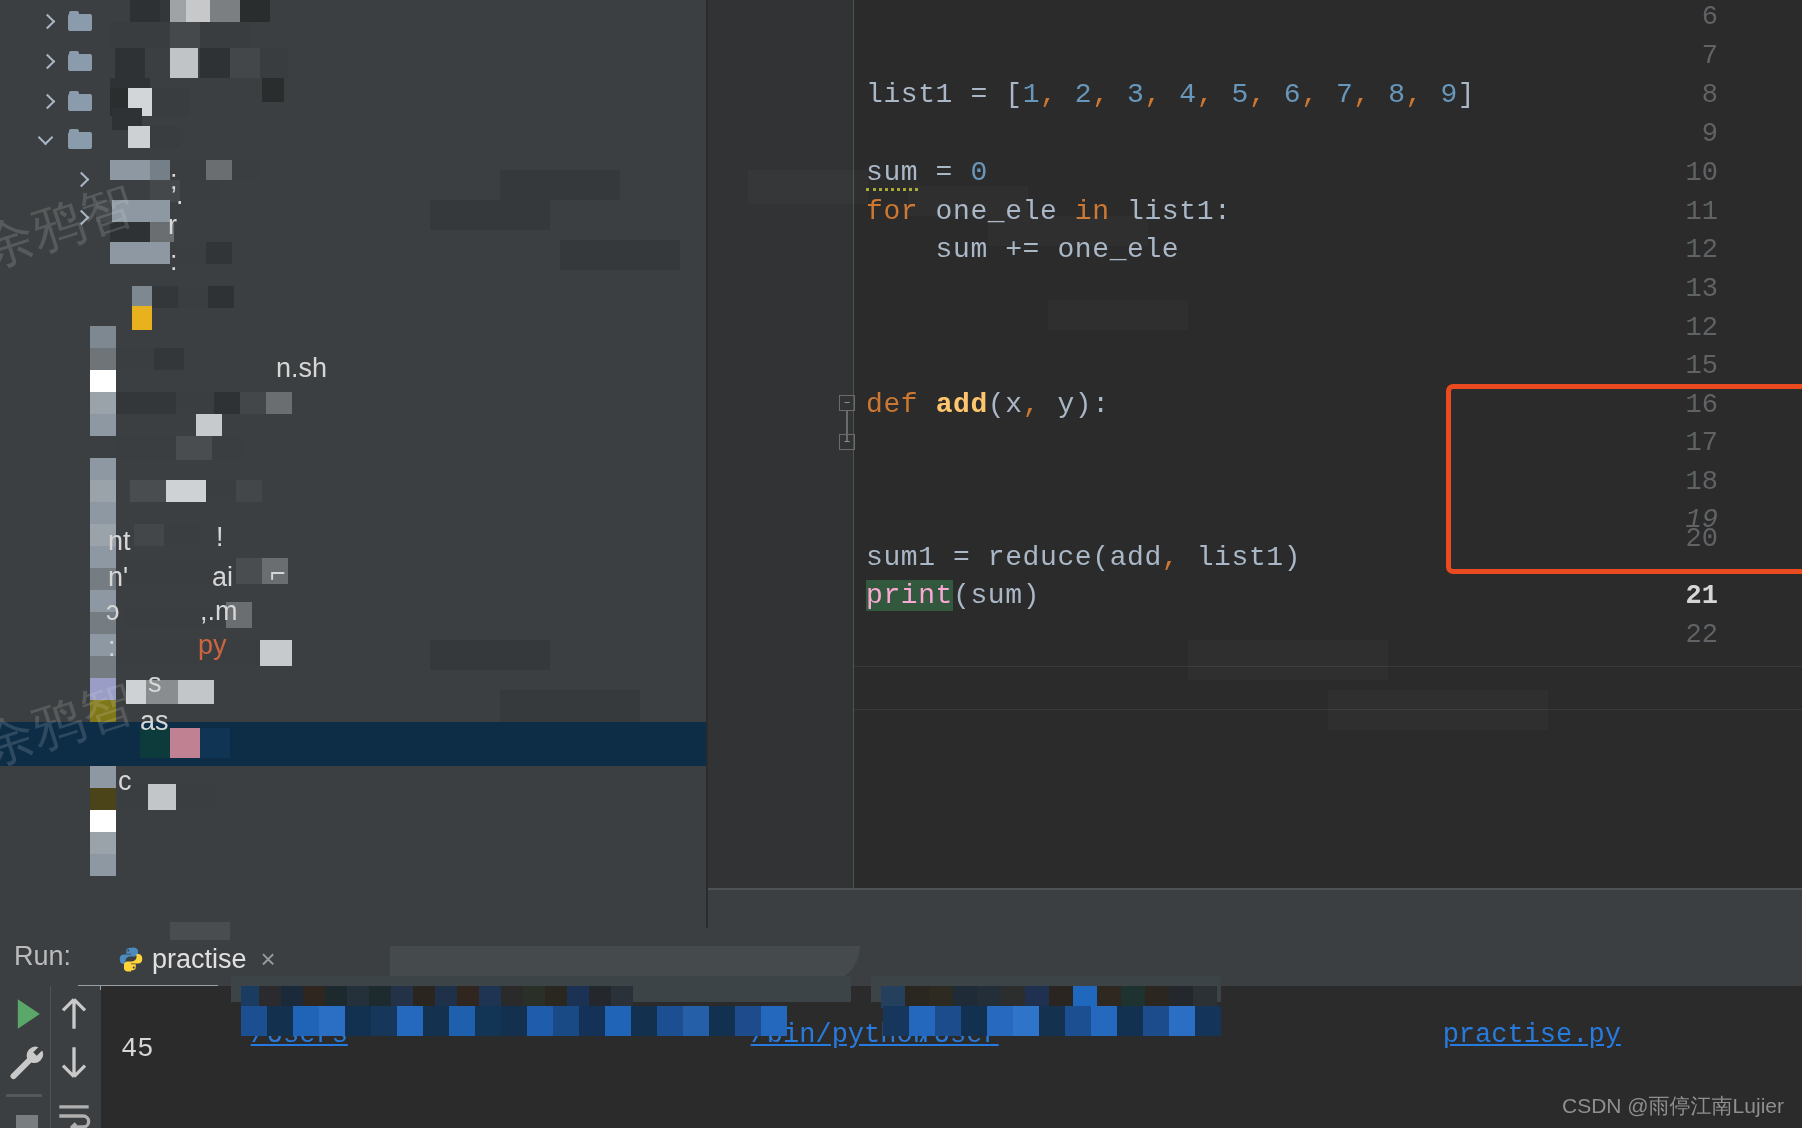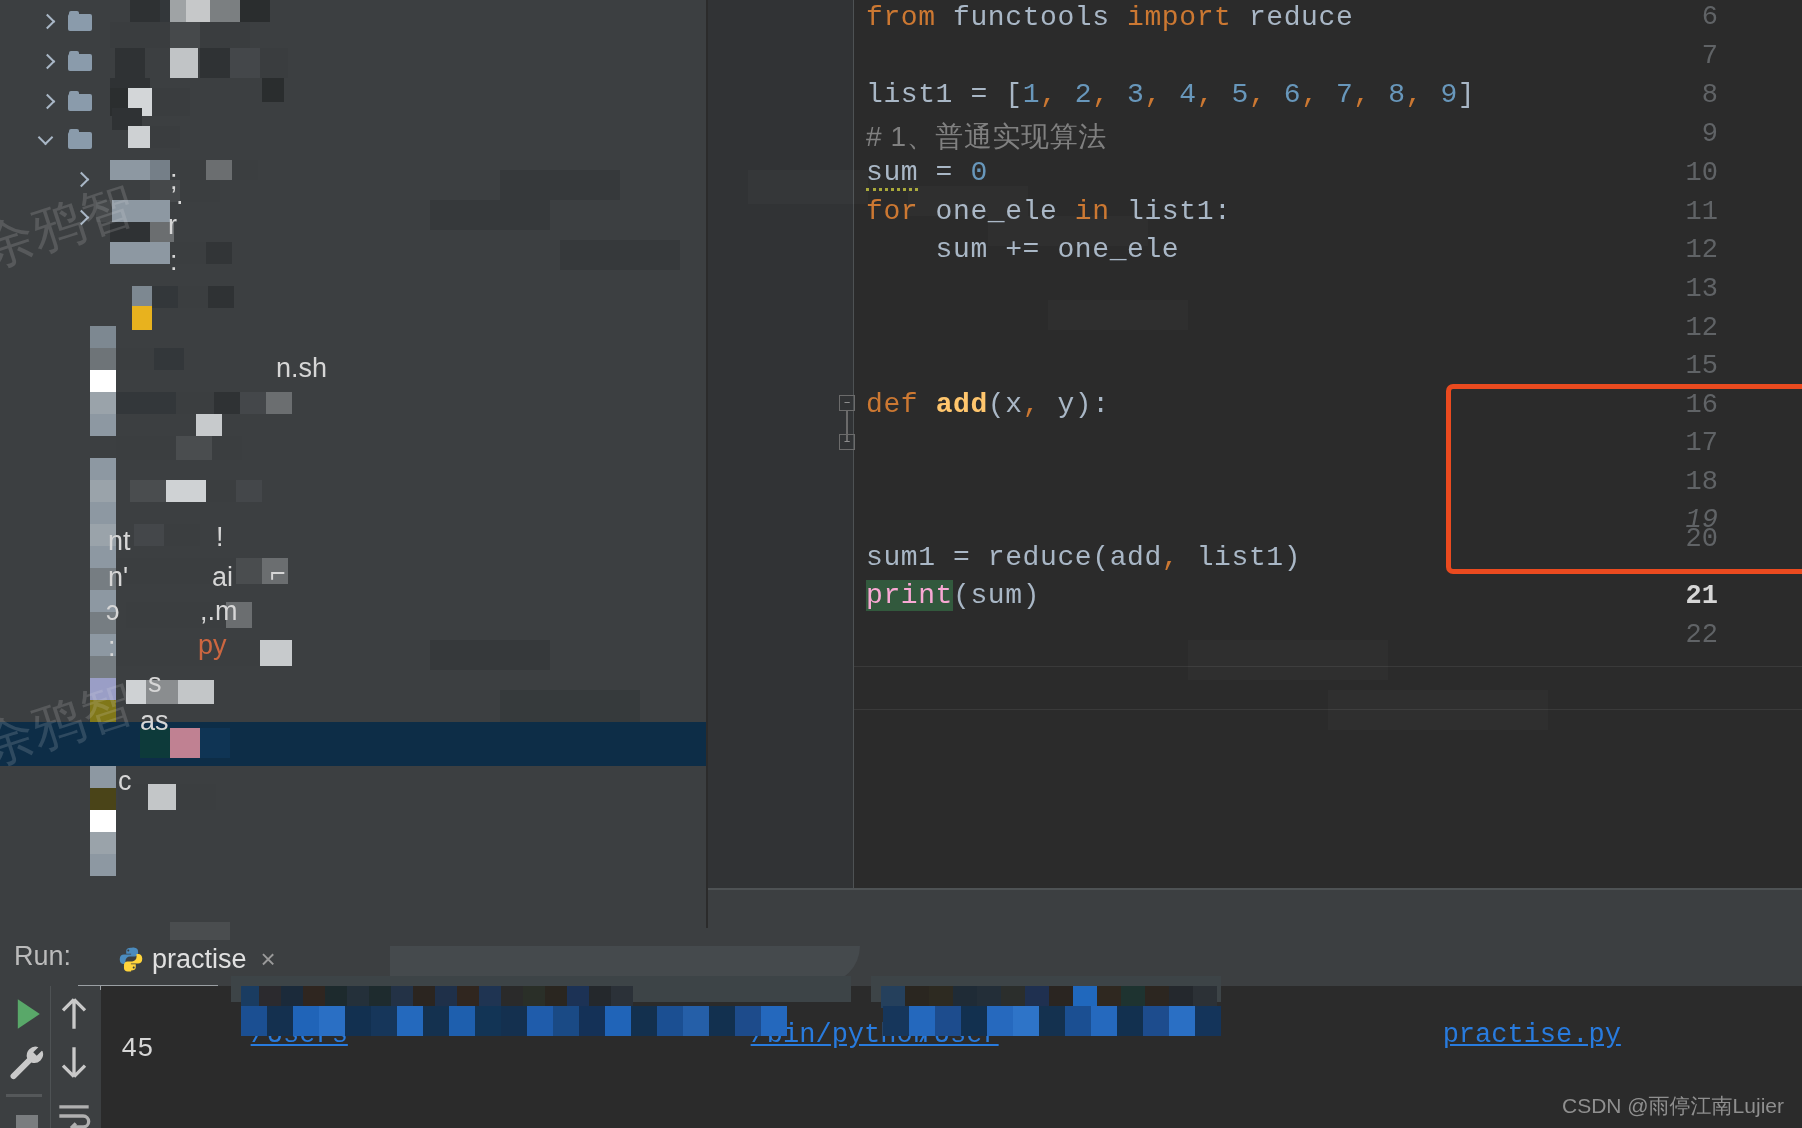--- a/index.html
+++ b/index.html
@@ -397,23 +397,21 @@
     <div class="lnum" style="top:467px;">18</div>
     <div class="lnum" style="top:505px;font-style:italic;">19</div>
     <div class="lnum" style="top:524px;">20</div>
     <div class="lnum cur" style="top:581px;">21</div>
     <div class="lnum" style="top:620px;">22</div>
 
     <div class="fold" style="top:395px;">–</div>
     <div class="foldbar" style="top:411px;height:30px;"></div>
     <div class="fold" style="top:434px;">–</div>
 
-    <div class="code" style="top:2px;"><span class="kw">from</span> functools <span class="kw">import</span> reduce</div>
     <div class="code" style="top:79px;">list1 = [<span class="num">1</span><span class="com">,</span> <span class="num">2</span><span class="com">,</span> <span class="num">3</span><span class="com">,</span> <span class="num">4</span><span class="com">,</span> <span class="num">5</span><span class="com">,</span> <span class="num">6</span><span class="com">,</span> <span class="num">7</span><span class="com">,</span> <span class="num">8</span><span class="com">,</span> <span class="num">9</span>]</div>
-    <div class="code cmt" style="top:118px;font-family:'Liberation Sans',sans-serif;"># 1、普通实现算法</div>
     <div class="code" style="top:157px;"><span class="warn">sum</span> = <span class="num">0</span></div>
     <div class="code" style="top:196px;"><span class="kw">for</span> one_ele <span class="kw">in</span> list1:</div>
     <div class="code" style="top:234px;">    sum += one_ele</div>
     <div class="code" style="top:389px;"><span class="kw">def</span> <span class="fn">add</span>(x<span class="com">,</span> y):</div>
     <div class="code" style="top:542px;">sum1 = reduce(add<span class="com">,</span> list1)</div>
     <div class="code" style="top:580px;"><span class="bi hl">print</span>(sum)</div>
 
     <div class="blob" style="left:200px;top:186px;width:120px;height:30px;"></div>
     <div class="blob" style="left:280px;top:216px;width:160px;height:30px;"></div>
     <div class="blob" style="left:480px;top:640px;width:200px;height:40px;"></div>

